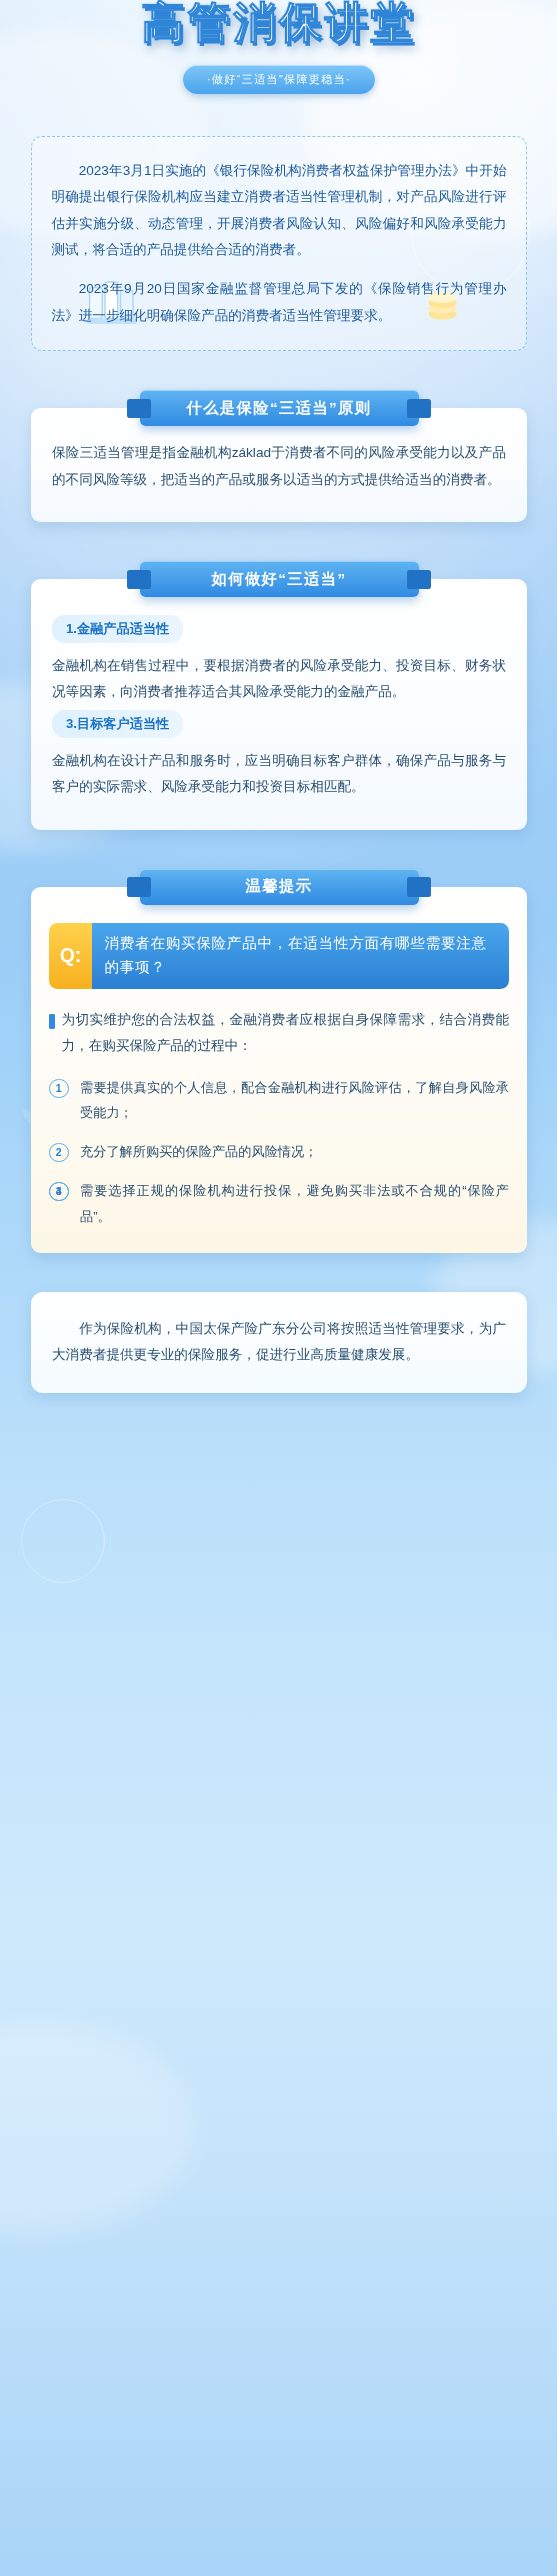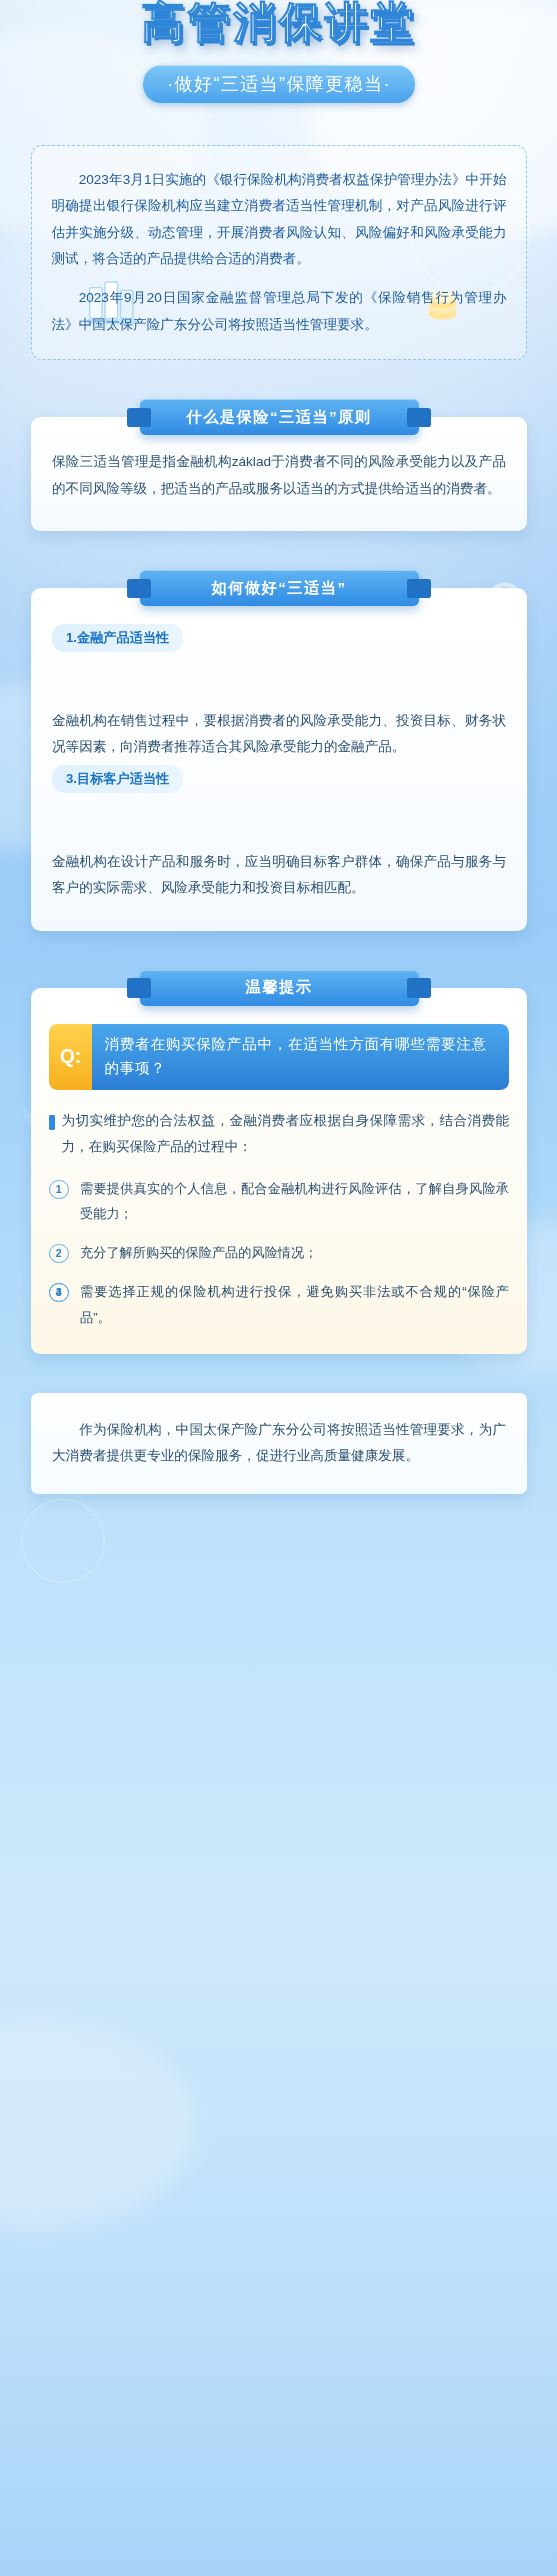--- a/index.html
+++ b/index.html
@@ -52,21 +52,21 @@
     line-height: 1.05;
     white-space: nowrap;
   }
   .subtitle-pill {
     margin: 19.5px auto 0;
     display: inline-block;
     padding: 7px 24px;
     border-radius: 18px;
     background: linear-gradient(180deg, #7ec6f7 0%, #4aa3ec 100%);
     color: #ffffff;
-    font-size: 18px;
+    font-size: 11px;
     letter-spacing: 1.4px;
     box-shadow: 0 2.8px 7px rgba(40,110,180,0.3), inset 0 0.7px 0 rgba(255,255,255,0.6);
     white-space: nowrap;
   }
 
   
   .intro-wrap { position: relative; margin: 42px 31px 0; z-index: 4; }
   .intro-card {
     border: 1.4px dashed rgba(120,190,235,0.85);
     border-radius: 11px;
@@ -143,21 +143,21 @@
     font-weight: 700;
     white-space: nowrap;
   }
   .sub-body {
     margin: 0 0 18px;
     font-size: 13.6px;
     line-height: 1.95;
     color: #2a4f70;
     text-align: justify;
   }
-  .sub-body:last-child { margin-bottom: 0; margin-top: 46px; }
+  .sub-body:last-child { margin-bottom: 0; }
 
   
   .tips-card {
     margin-top: -18px;
     padding: 36px 18px 24px;
     border-radius: 9.8px;
     background: linear-gradient(180deg, #ffffff 0%, #fdfbf3 60%, #fdf7e6 100%);
     box-shadow: 0 5.6px 14px rgba(60,120,180,0.18);
   }
   .q-row {
@@ -226,21 +226,21 @@
     color: #2680d4;
     font-size: 10.5px;
     font-weight: 700;
     display: flex; align-items: center; justify-content: center;
   }
 
   
   .footer-wrap { margin: 39px 31px 56px; position: relative; z-index: 4; }
   .footer-card {
     padding: 24px 21px;
-    border-radius: 7px;
+    border-radius: 12px;
     background: linear-gradient(180deg, #ffffff 0%, #f4fbff 100%);
     box-shadow: 0 5.6px 14px rgba(60,120,180,0.18);
   }
   .footer-card p {
     margin: 0;
     font-size: 13.6px;
     line-height: 1.95;
     color: #2a4f70;
     text-align: justify;
     text-indent: 2em;
@@ -301,21 +301,21 @@
   </svg>
   <svg class="deco plant" width="49" height="63" viewBox="0 0 70 90">
     <path d="M35 85 L35 45" stroke="#9ed2f5" stroke-width="4"></path>
     <path d="M35 55 C18 52 12 38 12 30 C26 32 34 42 35 55Z" fill="#bfe3fa"></path>
     <path d="M35 48 C52 45 58 32 58 24 C44 26 36 36 35 48Z" fill="#d6eefc"></path>
   </svg>
 
   <div class="intro-wrap">
     <div class="intro-card">
       <p>2023年3月1日实施的《银行保险机构消费者权益保护管理办法》中开始明确提出银行保险机构应当建立消费者适当性管理机制，对产品风险进行评估并实施分级、动态管理，开展消费者风险认知、风险偏好和风险承受能力测试，将合适的产品提供给合适的消费者。</p>
-      <p>2023年9月20日国家金融监督管理总局下发的《保险销售行为管理办法》中国太保产险广东分公司将按照适当性管理要求。</p>
+      <p>2023年9月20日国家金融监督管理总局下发的《保险销售行为管理办法》进一步细化明确保险产品的消费者适当性管理要求。</p>
     </div>
   </div>
 
   <div class="section">
     <div class="banner">什么是保险“三适当”原则</div>
     <div class="card">
       <p>保险三适当管理是指金融机构základ于消费者不同的风险承受能力以及产品的不同风险等级，把适当的产品或服务以适当的方式提供给适当的消费者。</p>
     </div>
   </div>
 

